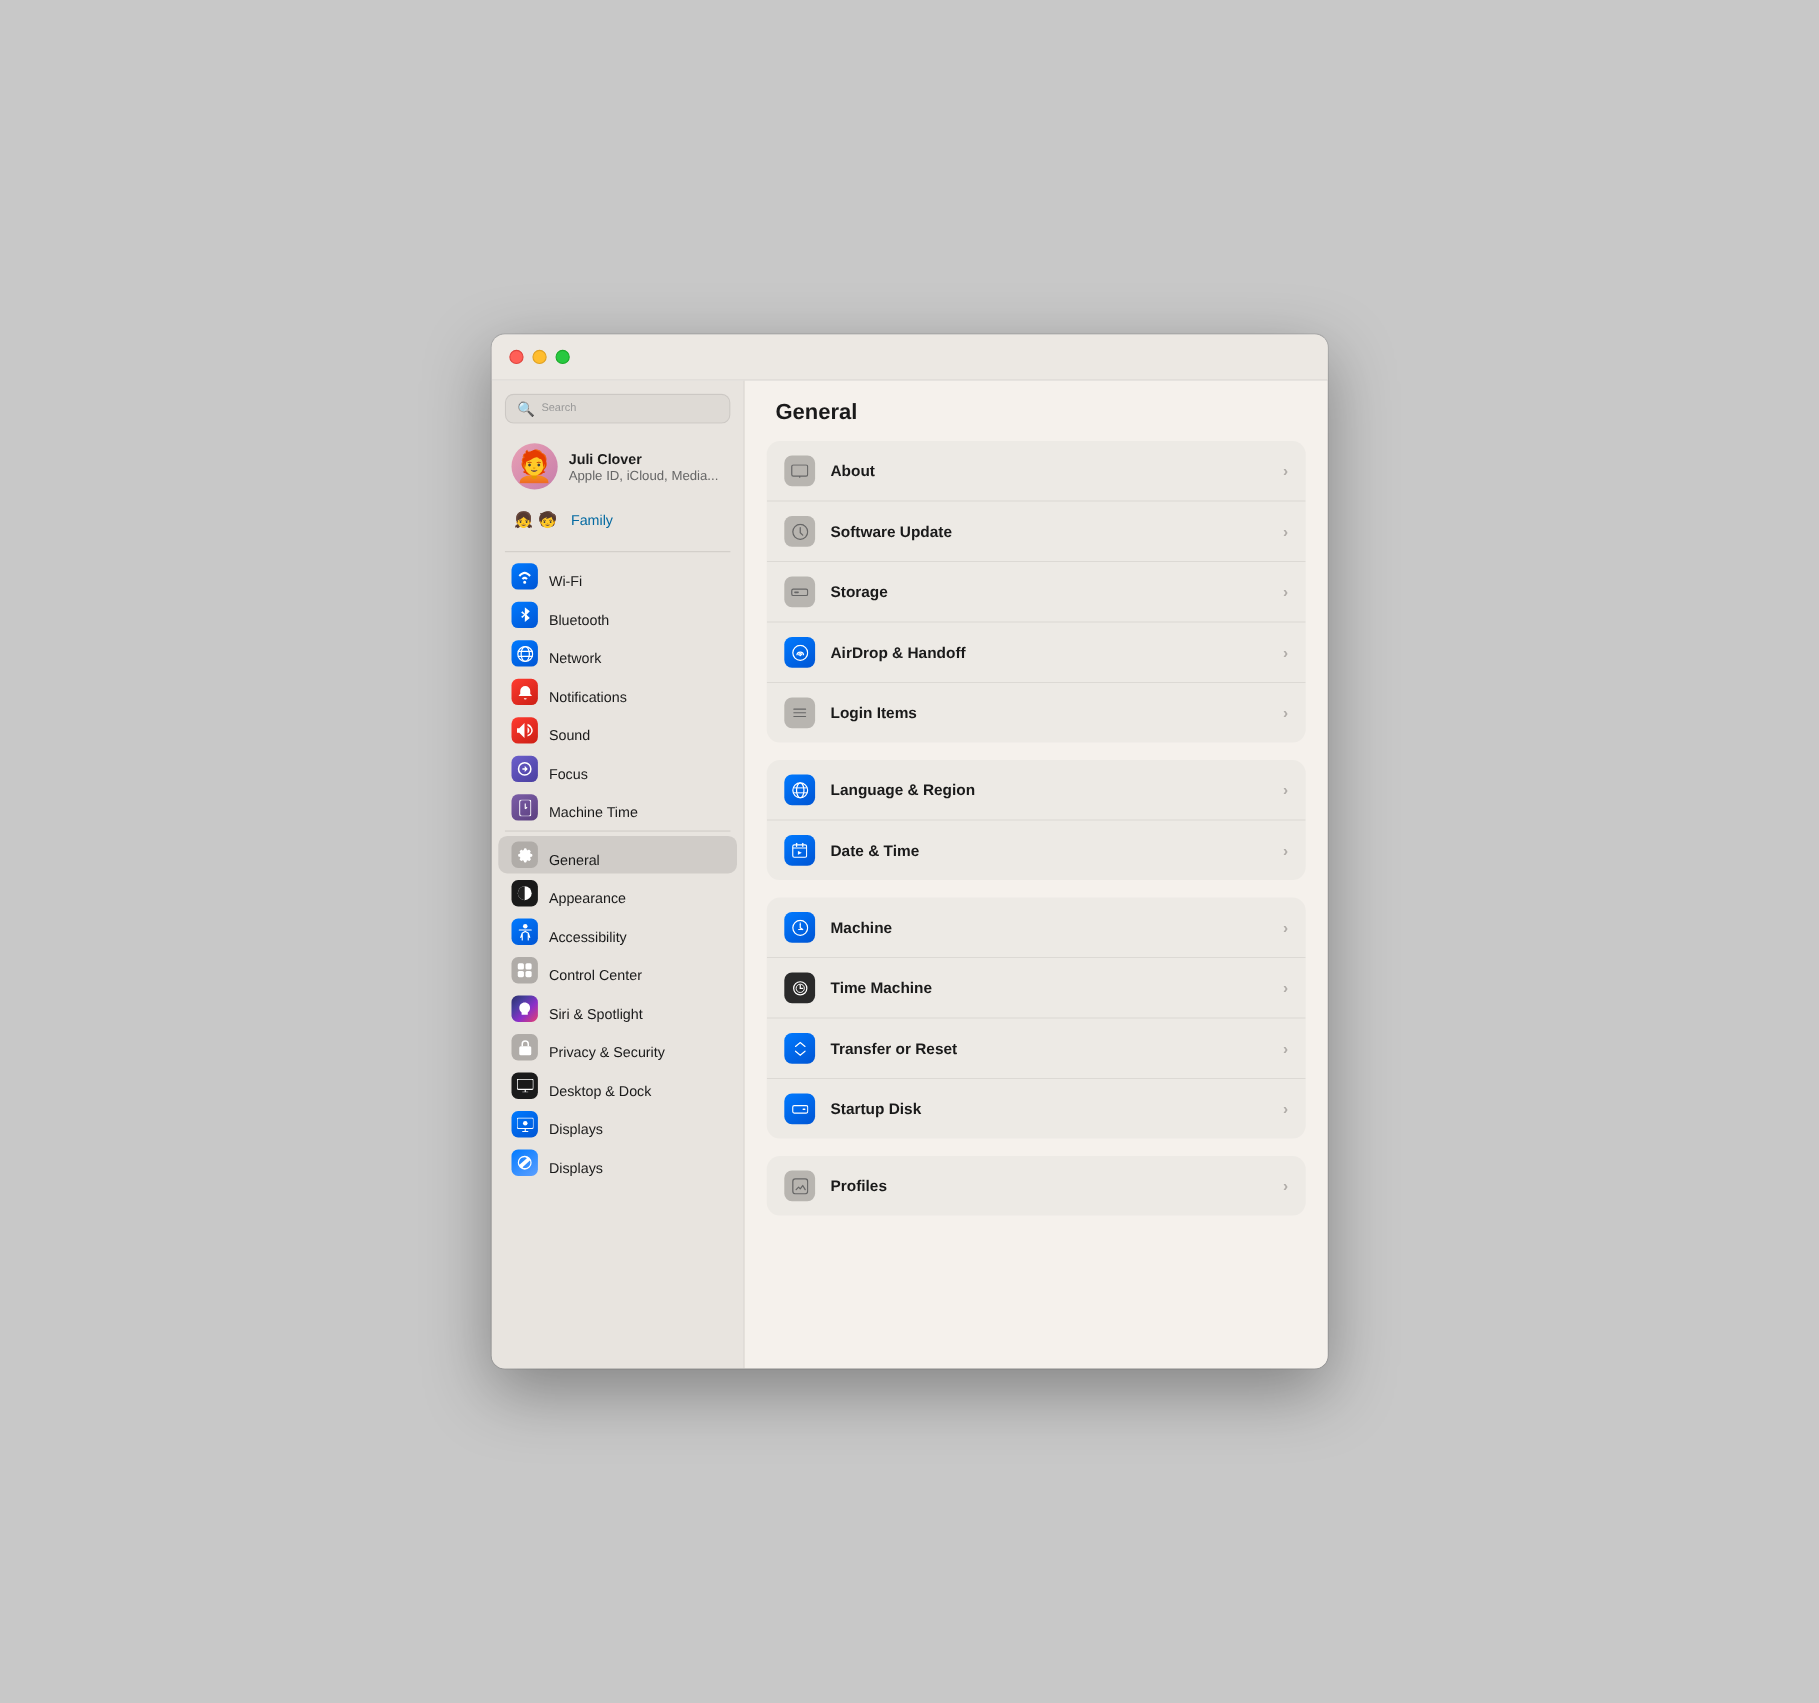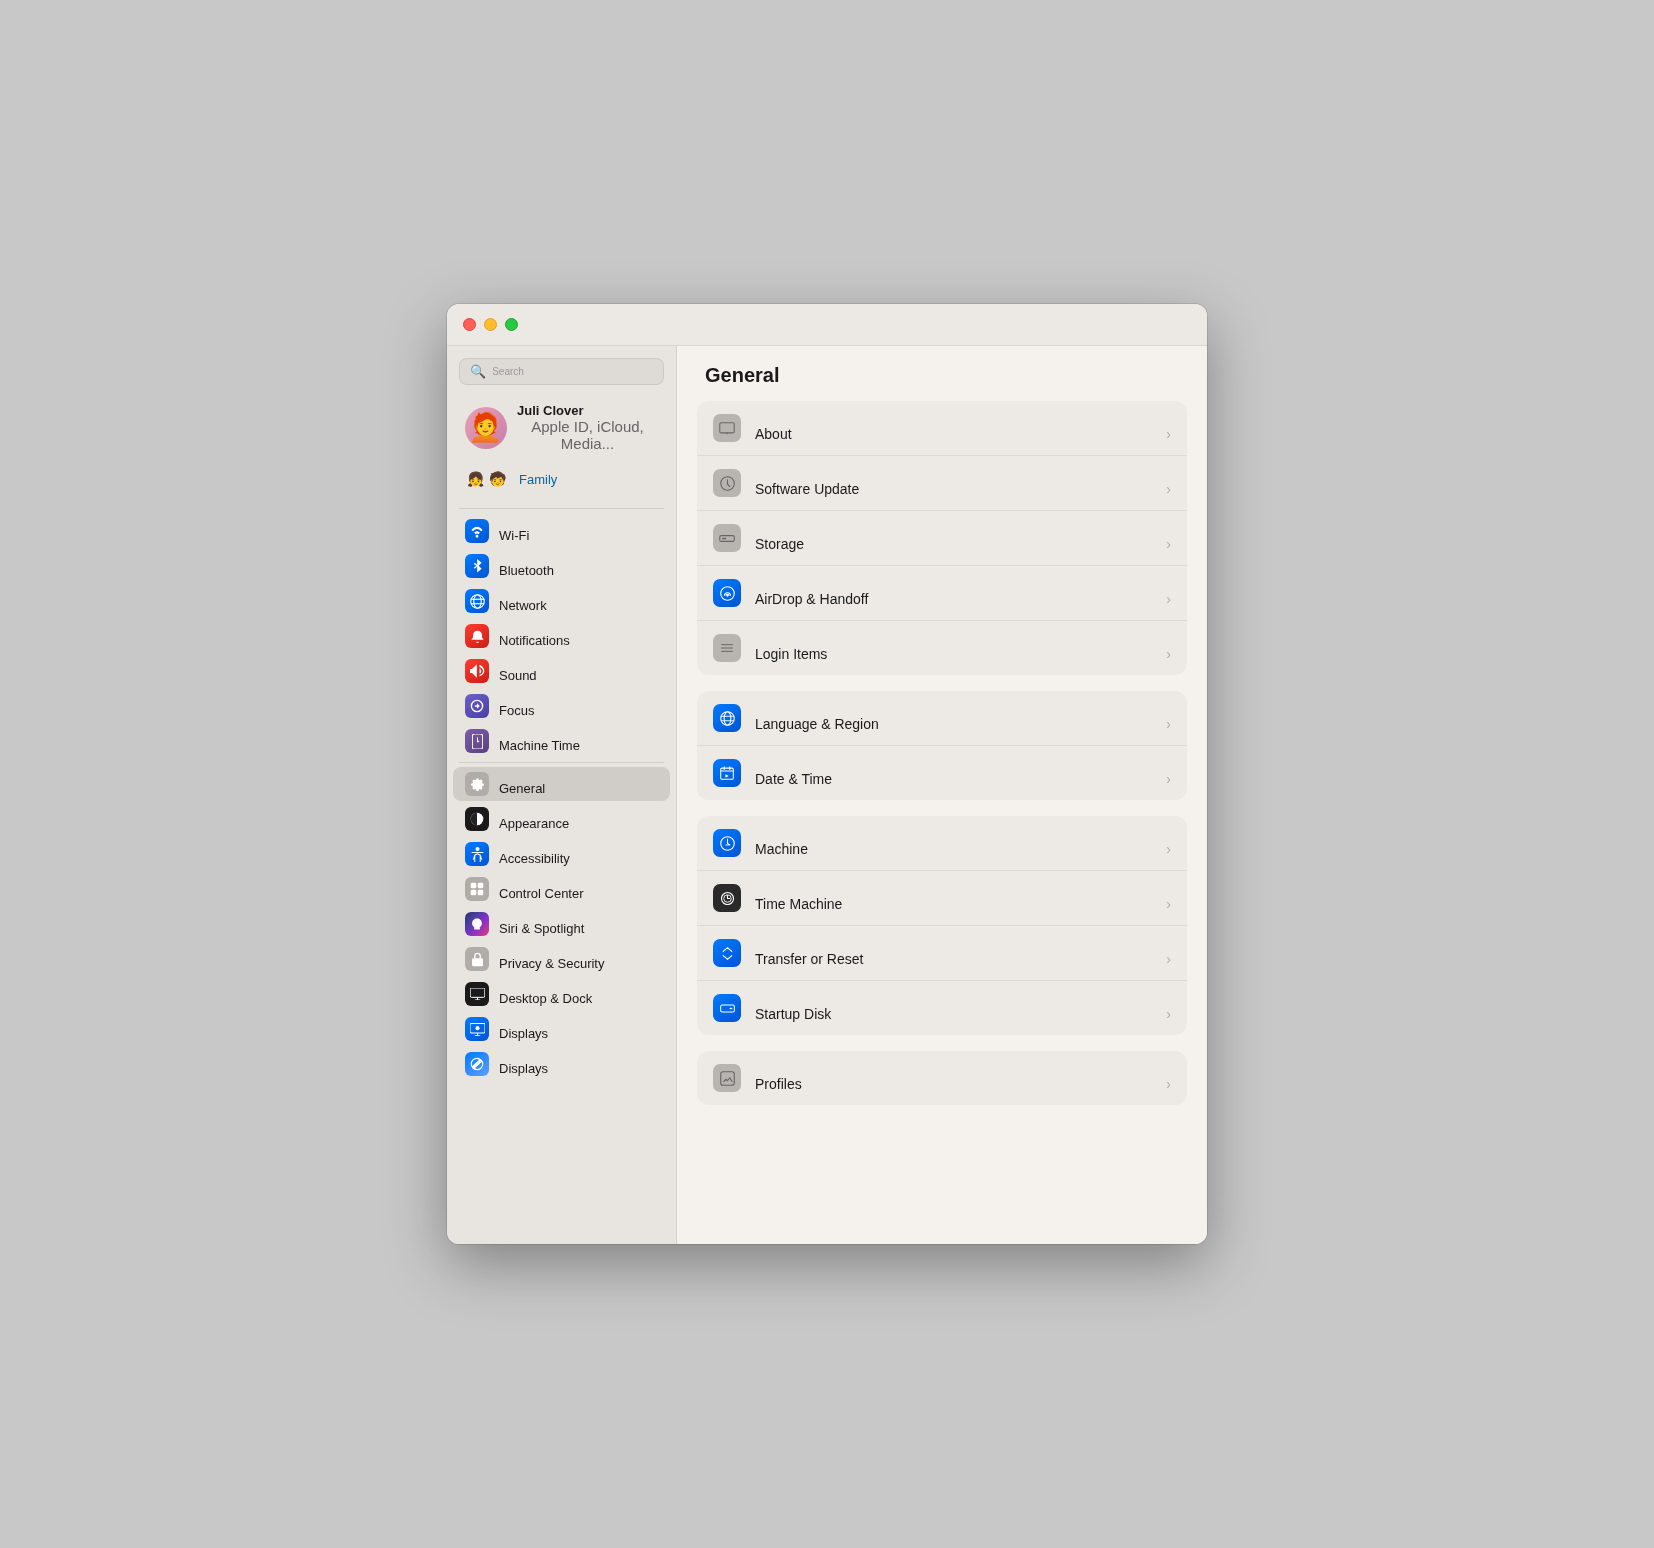--- a/index.html
+++ b/index.html
@@ -100,21 +100,21 @@
       justify-content: center;
       font-size: 22px;
       flex-shrink: 0;
       overflow: hidden;
     }
     .avatar-memoji {
       font-size: 28px;
     }
     .user-info { display: flex; flex-direction: column; }
     .user-name { font-size: 13px; font-weight: 600; color: #1a1a1a; }
-    .user-sub { font-size: 15px; color: #666; text-align: center; }
+    .user-sub { font-size: 12px; color: #666; }
     .family-row {
       display: flex;
       align-items: center;
       padding: 6px 12px;
       gap: 10px;
       cursor: pointer;
       border-radius: 8px;
       margin: 0 6px 8px 6px;
     }
     .family-avatars {
@@ -196,25 +196,26 @@
       gap: 0;
     }
     .settings-group {
       background: #edeae5;
       border-radius: 12px;
       overflow: hidden;
       margin-bottom: 16px;
     }
     .settings-row {
       display: flex;
-      align-items: flex-end;
+      align-items: center;
       padding: 13px 16px;
       cursor: pointer;
       border-bottom: 1px solid rgba(0,0,0,0.07);
       gap: 14px;
+      font-weight: bold;
     }
     .settings-row:last-child { border-bottom: none; }
     .settings-row-icon {
       width: 28px;
       height: 28px;
       border-radius: 7px;
       display: flex;
       align-items: center;
       justify-content: center;
       font-size: 16px;

